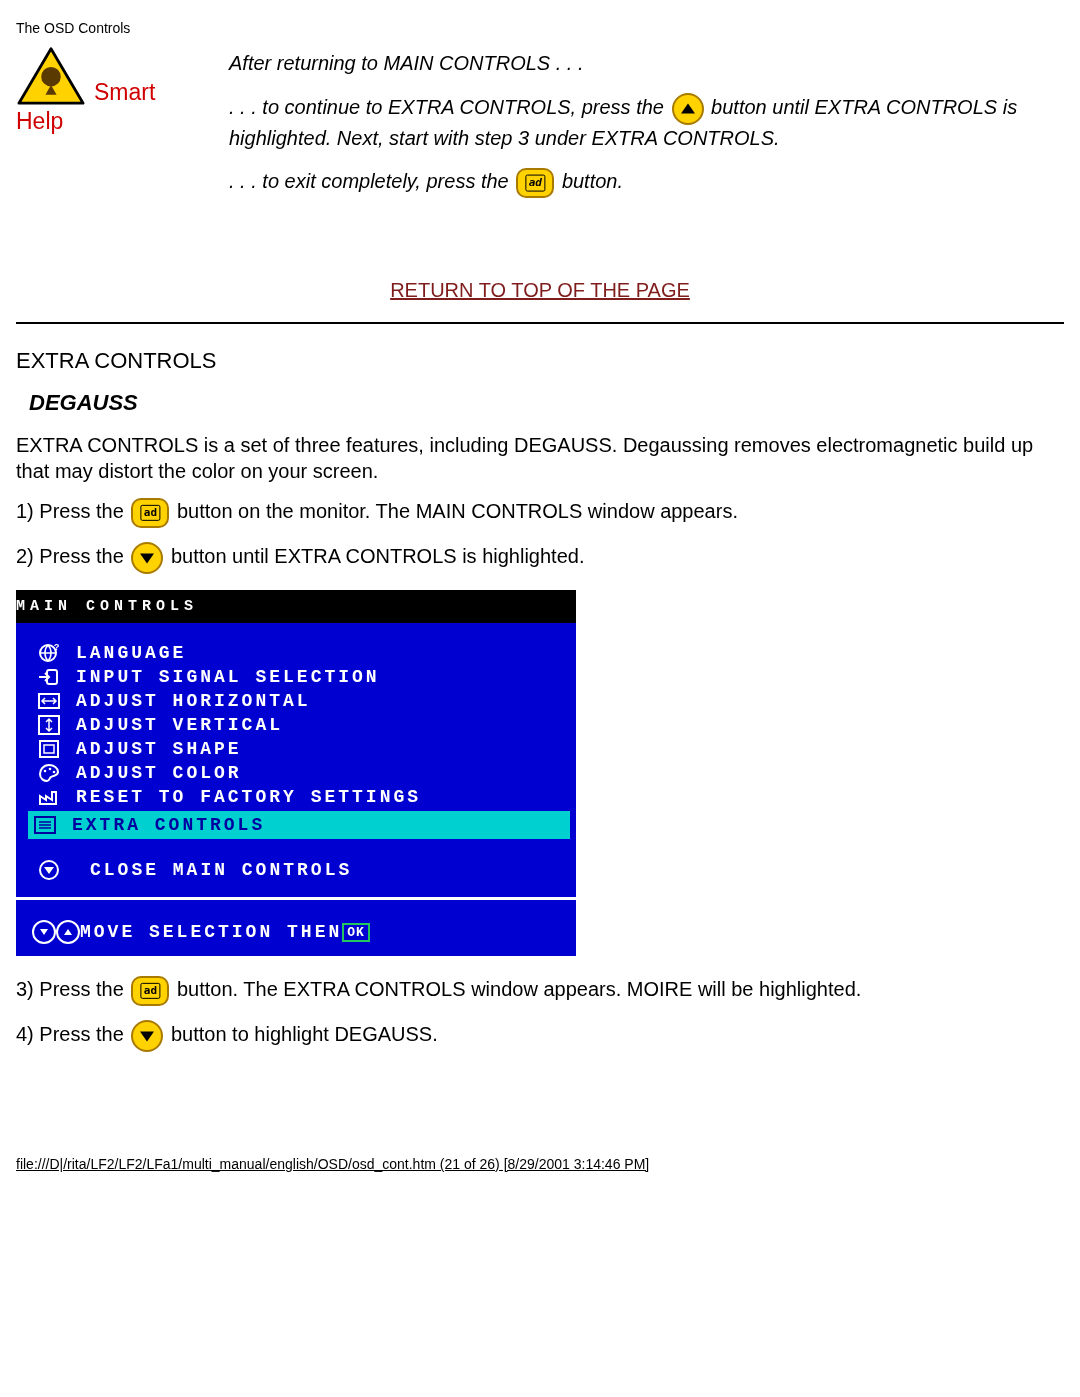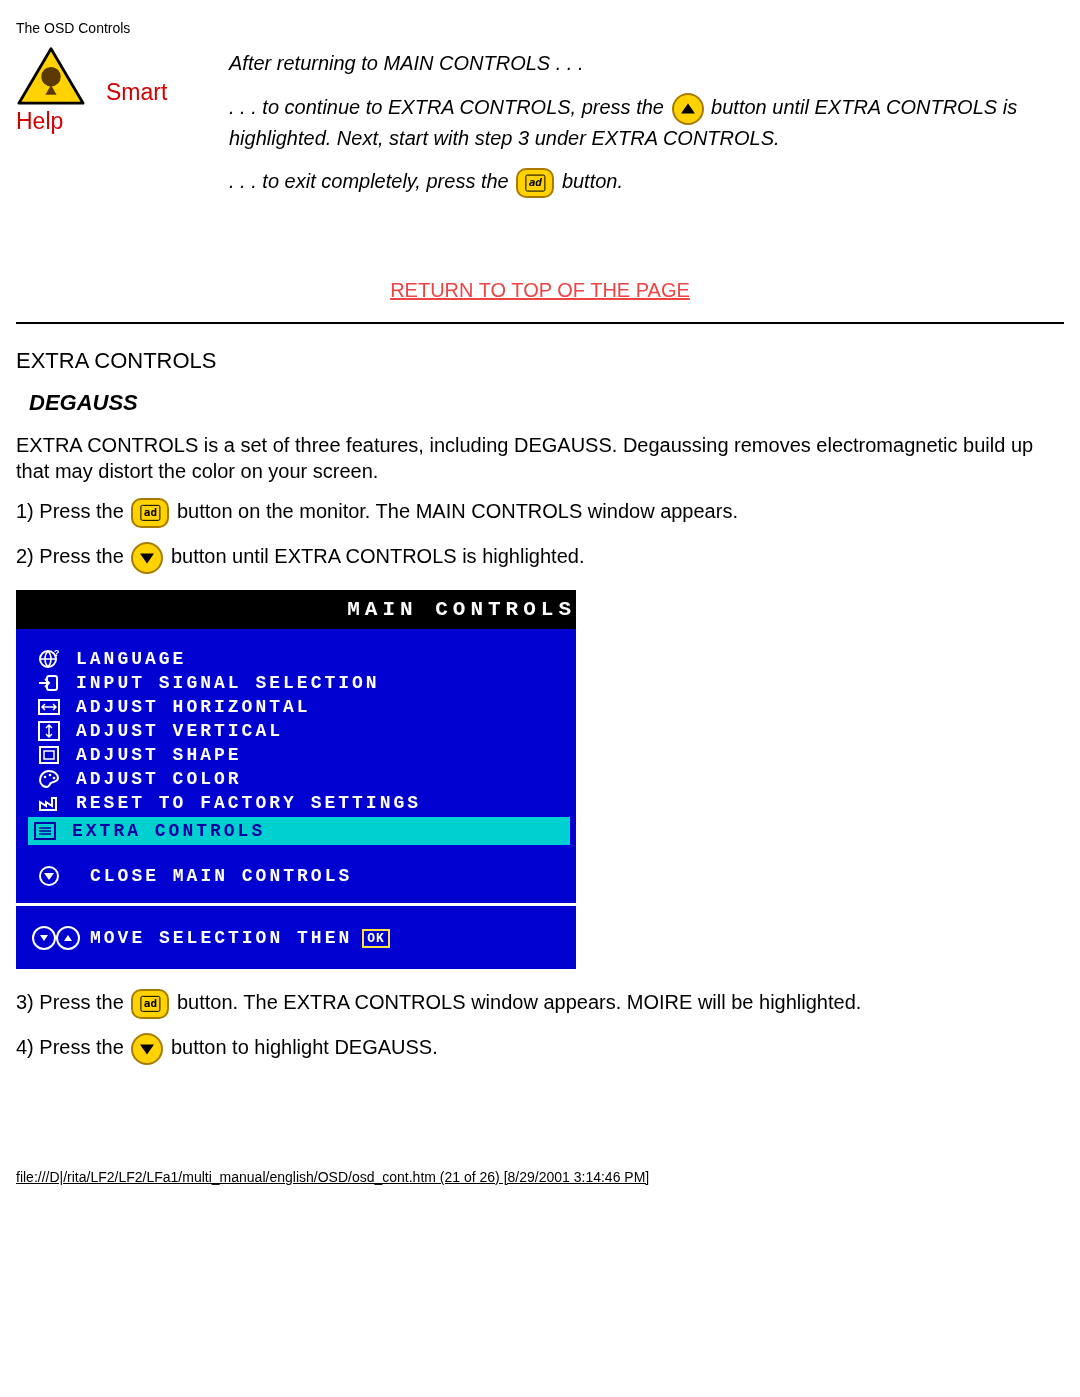--- a/index.html
+++ b/index.html
@@ -22,21 +22,21 @@
   .smart-help-left {
     display: flex;
     flex-direction: column;
     align-items: flex-start;
     width: 160px;
     flex: 0 0 auto;
   }
   .smart-help-top {
     display: flex;
     align-items: flex-end;
-    gap: 20px;
+    gap: 8px;
   }
   .warning-triangle {
     width: 70px;
     height: 60px;
   }
   .smart-text {
     color: #d00000;
     font-size: 23px;
   }
   .help-text {
@@ -100,21 +100,21 @@
     color: #000;
     border: 1.5px solid #000;
     padding: 0 2px;
     border-radius: 2px;
   }
   .top-link {
     text-align: center;
     margin: 65px 0 20px 0;
   }
   .top-link a {
-    color: #ef4444;
+    color: #7f1d1d;
     text-decoration: underline;
     font-size: 20px;
   }
   hr.sep {
     border: none;
     border-top: 2px solid #000;
     margin: 8px 0 24px 0;
   }
   .section-title {
     font-size: 22px;
@@ -134,23 +134,23 @@
     background: #0000d0;
     color: #fff;
     font-family: "Courier New", monospace;
     font-weight: bold;
     letter-spacing: 3px;
     margin: 16px 0 20px 0;
   }
   .osd-title {
     background: #000;
     color: #fff;
-    text-align: right;
+    text-align: left;
     padding: 8px 0;
-    font-size: 21px;
+    font-size: 15px;
     letter-spacing: 5px;
     margin-top: 8px;
   }
   .osd-body {
     padding: 18px 10px 10px 16px;
   }
   .osd-row {
     display: flex;
     align-items: center;
     gap: 14px;
@@ -185,38 +185,37 @@
     display:flex;align-items:center;justify-content:center;
   }
   .osd-divider {
     height: 3px;
     background: #fff;
     margin: 10px -10px 0 -16px;
   }
   .osd-footer {
     display: flex;
     align-items: center;
-    gap: 10px;
-    padding: 10px 12px 19px 16px;
+    padding: 10px 12px 12px 16px;
     font-size: 18px;
     text-align: right;
   }
   .osd-footer .arrows {
     display: flex;
     gap: 0px;
   }
   .osd-footer .circ {
     width: 20px; height: 20px;
     border: 2px solid #fff;
     border-radius: 50%;
     display:flex;align-items:center;justify-content:center;
     font-size: 11px;
   }
   .osd-ok-box {
-    border: 2px solid #fde047;
+    border: 2px solid #22c55e;
     padding: 0 3px;
     font-size: 13px;
     letter-spacing: 1px;
   }
   .footer-path {
     font-size: 14px;
     margin-top: 104px;
     text-decoration: underline;
   }
 </style>

